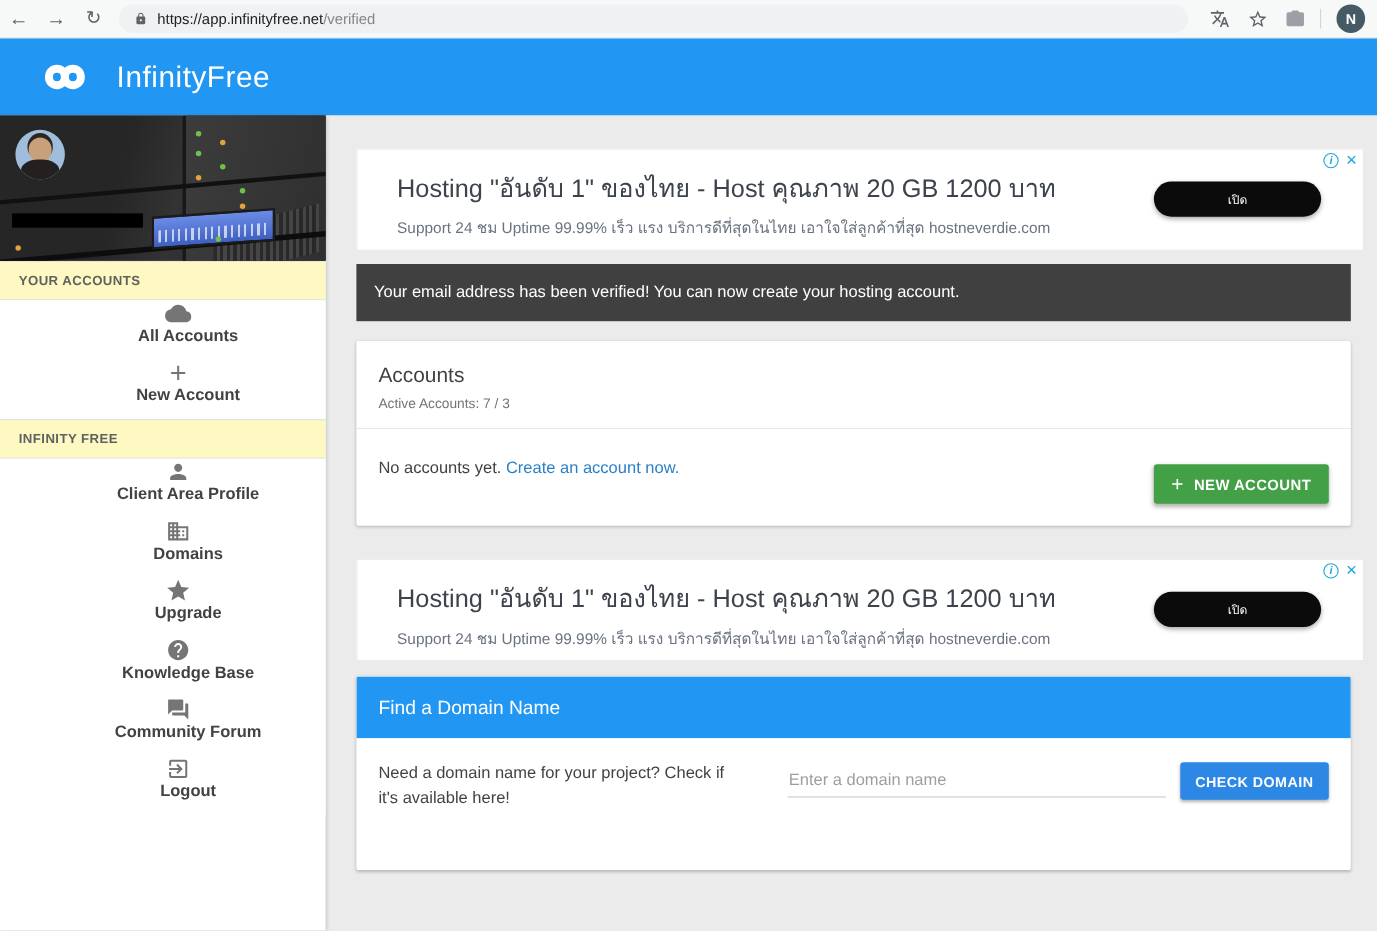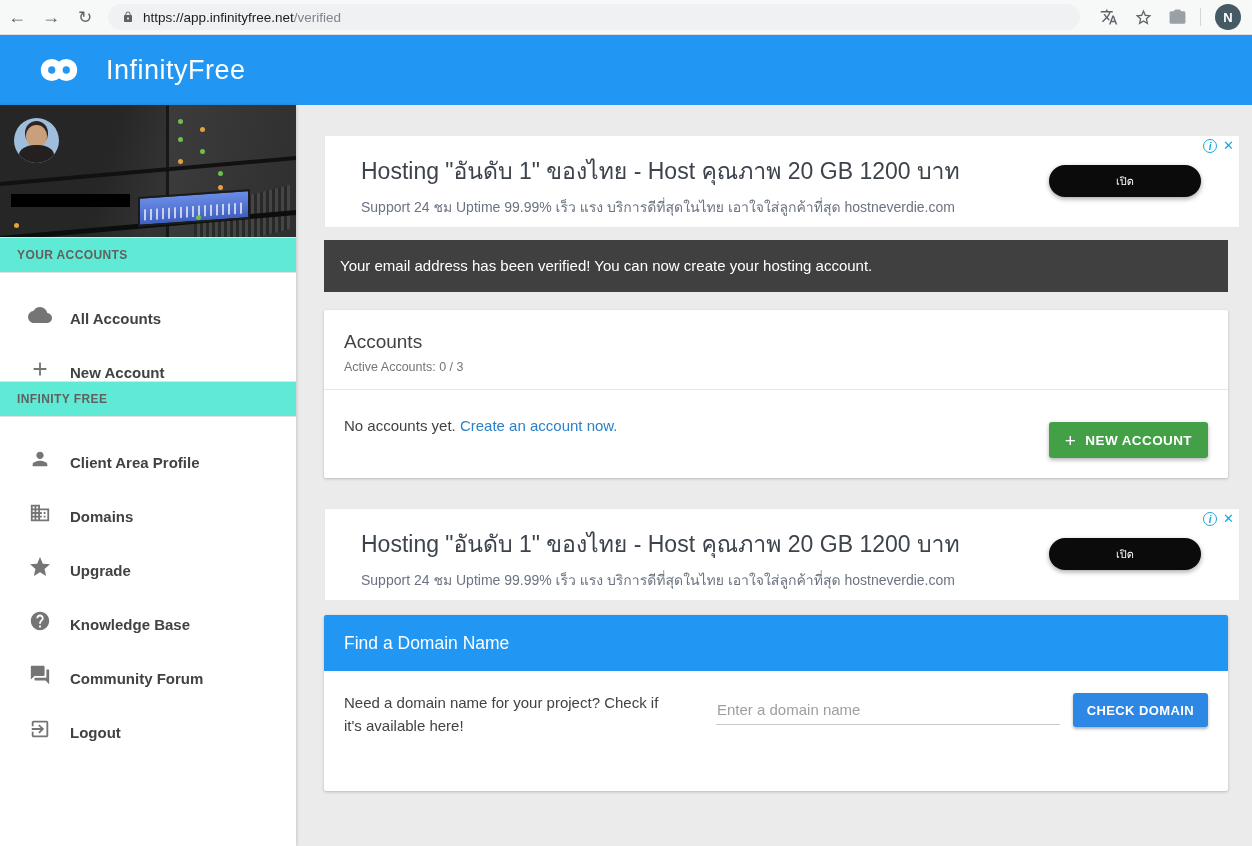--- a/index.html
+++ b/index.html
@@ -55,23 +55,23 @@
     box-shadow: 0 18px 0 #6FBF4A, 0 40px 0 #E2A23C, 22px 8px 0 #E2A23C, 22px 30px 0 #6FBF4A,
       40px 52px 0 #6FBF4A, 40px 66px 0 #E2A23C, 18px 96px 0 #6FBF4A, -164px 120px 0 #6FBF4A, -164px 104px 0 #E2A23C; }
   .avatar { position:absolute; left:14px; top:13px; width:45px; height:45px; border-radius:50%;
     background:#9FBEDC; overflow:hidden; }
   .avatar::before { content:""; position:absolute; left:12px; top:7px; width:21px; height:22px;
     border-radius:50% 50% 45% 45%; background:#C9A07C; box-shadow:0 -3px 0 1px #2d2420; }
   .avatar::after { content:""; position:absolute; left:5px; top:27px; width:35px; height:22px;
     border-radius:45% 45% 0 0; background:#23201f; }
   .redact { position:absolute; left:11px; top:89px; width:119px; height:13px; background:#000; }
 
-  .side-section { height:36px; background:#5eead4; border-top:1px solid #E0E0E0; border-bottom:1px solid #E0E0E0;
+  .side-section { height:36px; background:#fef9c3; border-top:1px solid #E0E0E0; border-bottom:1px solid #E0E0E0;
     line-height:34px; padding-left:17px; font-size:12px; font-weight:bold; color:#616161; letter-spacing:.4px; }
-  .side-item { height:54px; display:flex; align-items:flex-end; padding-left:28px; cursor:pointer; background:#fff; }
+  .side-item { height:54px; display:flex; align-items:center; padding-left:28px; cursor:pointer; background:#fff;flex-direction:column; }
   .side-item .icn { width:24px; height:24px; flex:0 0 auto; display:flex; align-items:center; justify-content:center; }
   .side-item .lbl { margin-left:18px; font-size:15px; font-weight:bold; color:#424242; }
 
   
   .main { position:absolute; top:105px; left:296px; width:956px; height:741px;
     background:#EBEBEB; padding:30px 12px 0 28px; }
 
   .ad { position:relative; background:#fff; height:93px; margin-bottom:12px; padding:17px 0 0 36px;
     border:1px solid #E9E9E9; }
   .ad-title { font-size:23px; color:#3C434C; font-weight:400; }
@@ -253,21 +253,21 @@
       <span class="adinfo">i</span>
       <span class="adclose">✕</span>
     </div>
   </div>
 
   <div class="alert">Your email address has been verified! You can now create your hosting account.</div>
 
   <div class="card accounts-card">
     <div class="card-head">
       <div class="card-title">Accounts</div>
-      <div class="card-sub">Active Accounts: 0 / 3</div>
+      <div class="card-sub">Active Accounts: 7 / 3</div>
     </div>
     <div class="card-body">
       <span>No accounts yet.</span>
       <span class="link">Create an account now.</span>
     </div>
     <button class="new-account-btn">
       <span class="plus-glyph">+</span>
       <span>NEW ACCOUNT</span>
     </button>
   </div>

